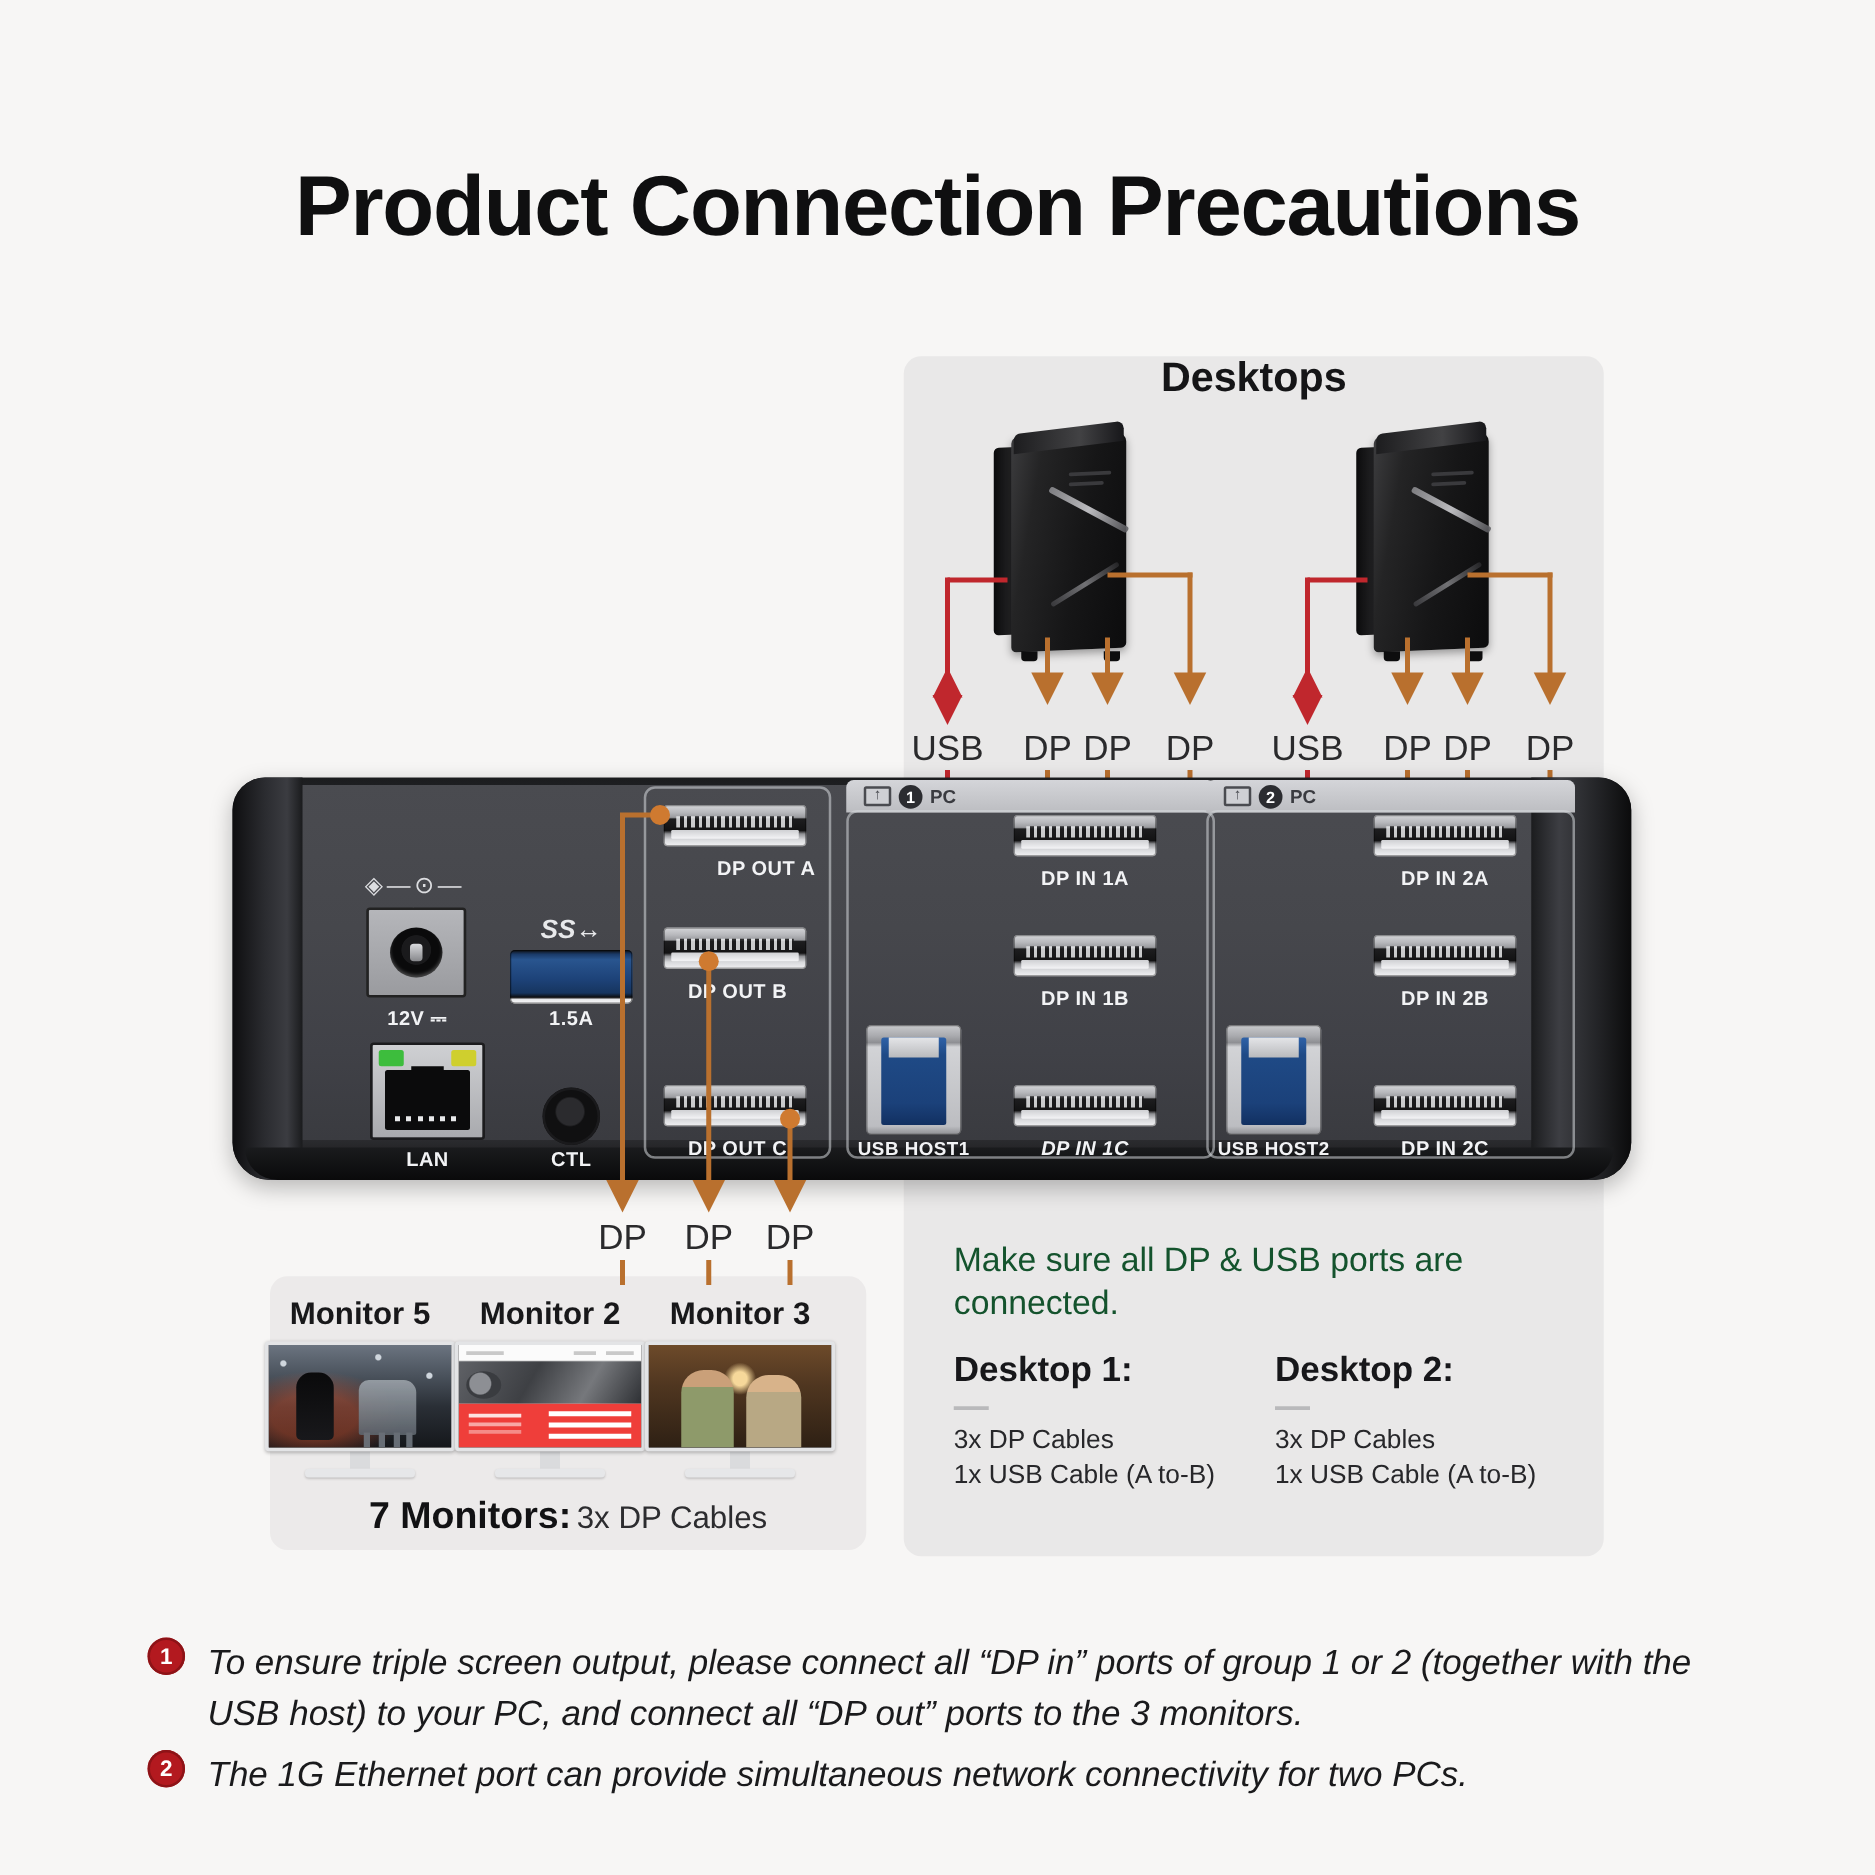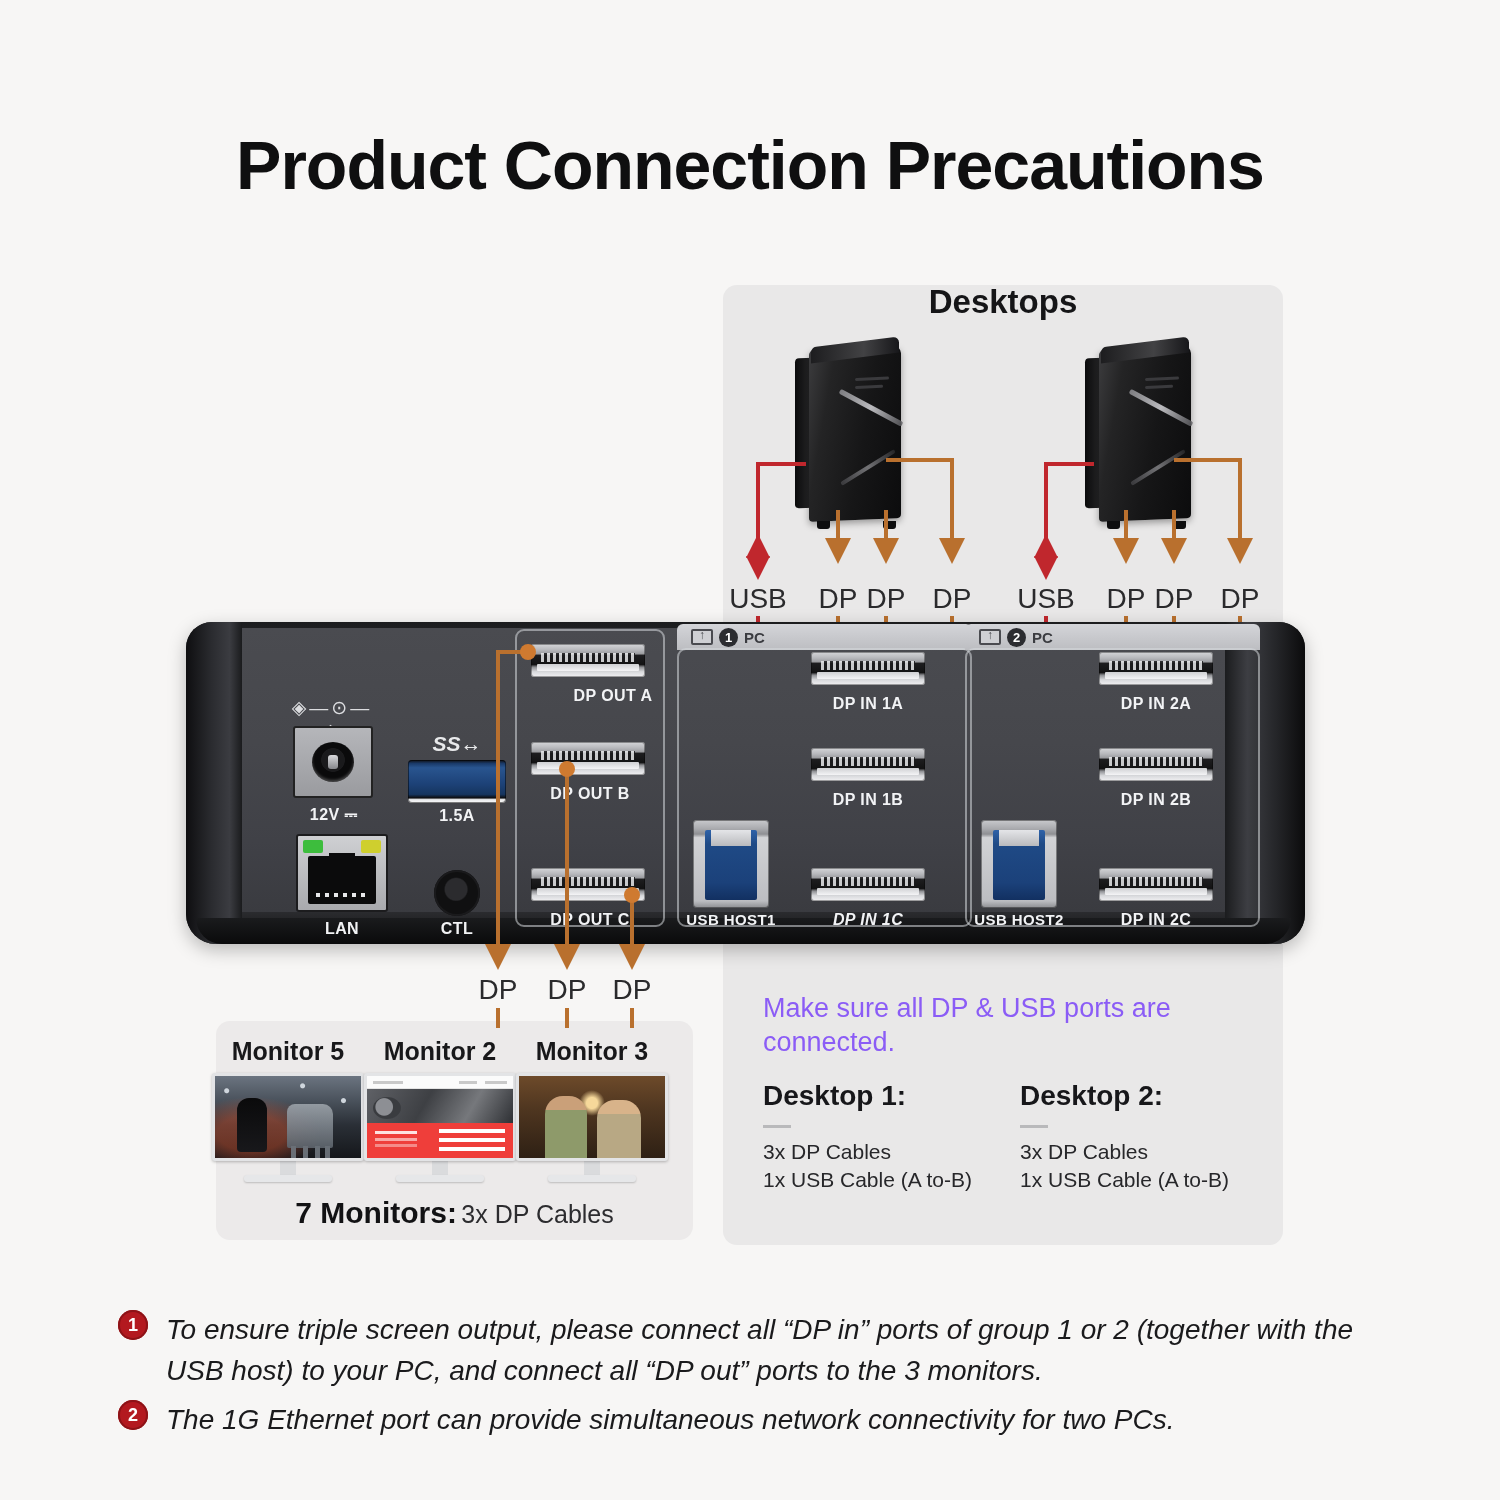--- a/index.html
+++ b/index.html
@@ -297,21 +297,21 @@
   .art3 .p1 { position:absolute; left:26px; bottom:0; width:42px; height:62px;
     background: linear-gradient(180deg,#caa079 0 22%, #8e9a6a 22% 100%); border-radius:18px 18px 0 0; }
   .art3 .p2 { position:absolute; right:24px; bottom:0; width:44px; height:58px;
     background: linear-gradient(180deg,#d8b38a 0 24%, #b8a884 24% 100%); border-radius:18px 18px 0 0; }
   .art3 .glow { position:absolute; left:50%; top:14px; width:26px; height:26px; transform:translateX(-50%);
     background: radial-gradient(circle,#f6d89a 0 30%, rgba(246,216,154,0) 70%); }
 
   
   .warn {
     position:absolute; left:763px; top:992px; width:470px;
-    font-size:27px; color:#8b5cf6; line-height:1.25;
+    font-size:27px; color:#14532d; line-height:1.25;
   }
   .ds-col { position:absolute; width: 250px; }
   .ds-col .h { font-size:28px; font-weight:700; color:#17171a; }
   .ds-col .rule { width:28px; height:3px; background:#b9b9bb; margin:13px 0 10px; }
   .ds-col .li { font-size:21px; color:#27272a; line-height:1.32; }
 
   .mon-caption {
     position:absolute; left:216px; top:1196px; width:477px; text-align:center;
     white-space:nowrap;
   }

